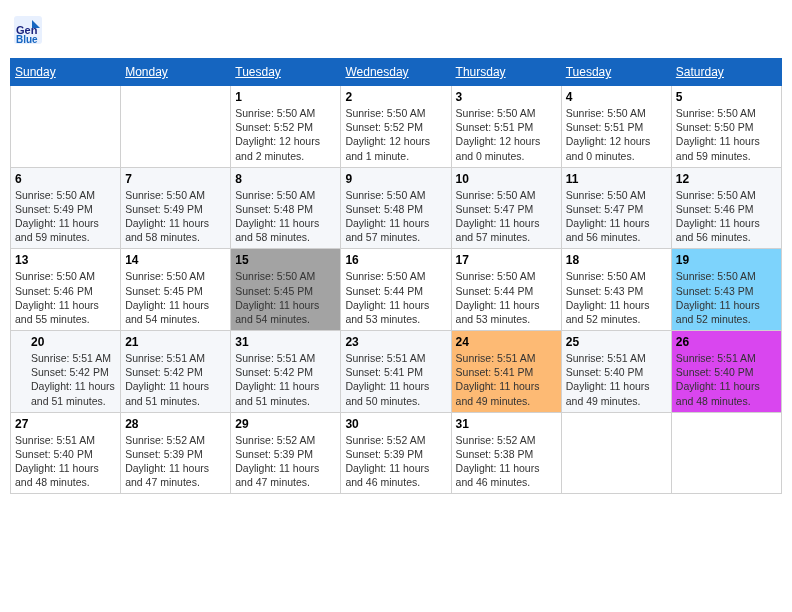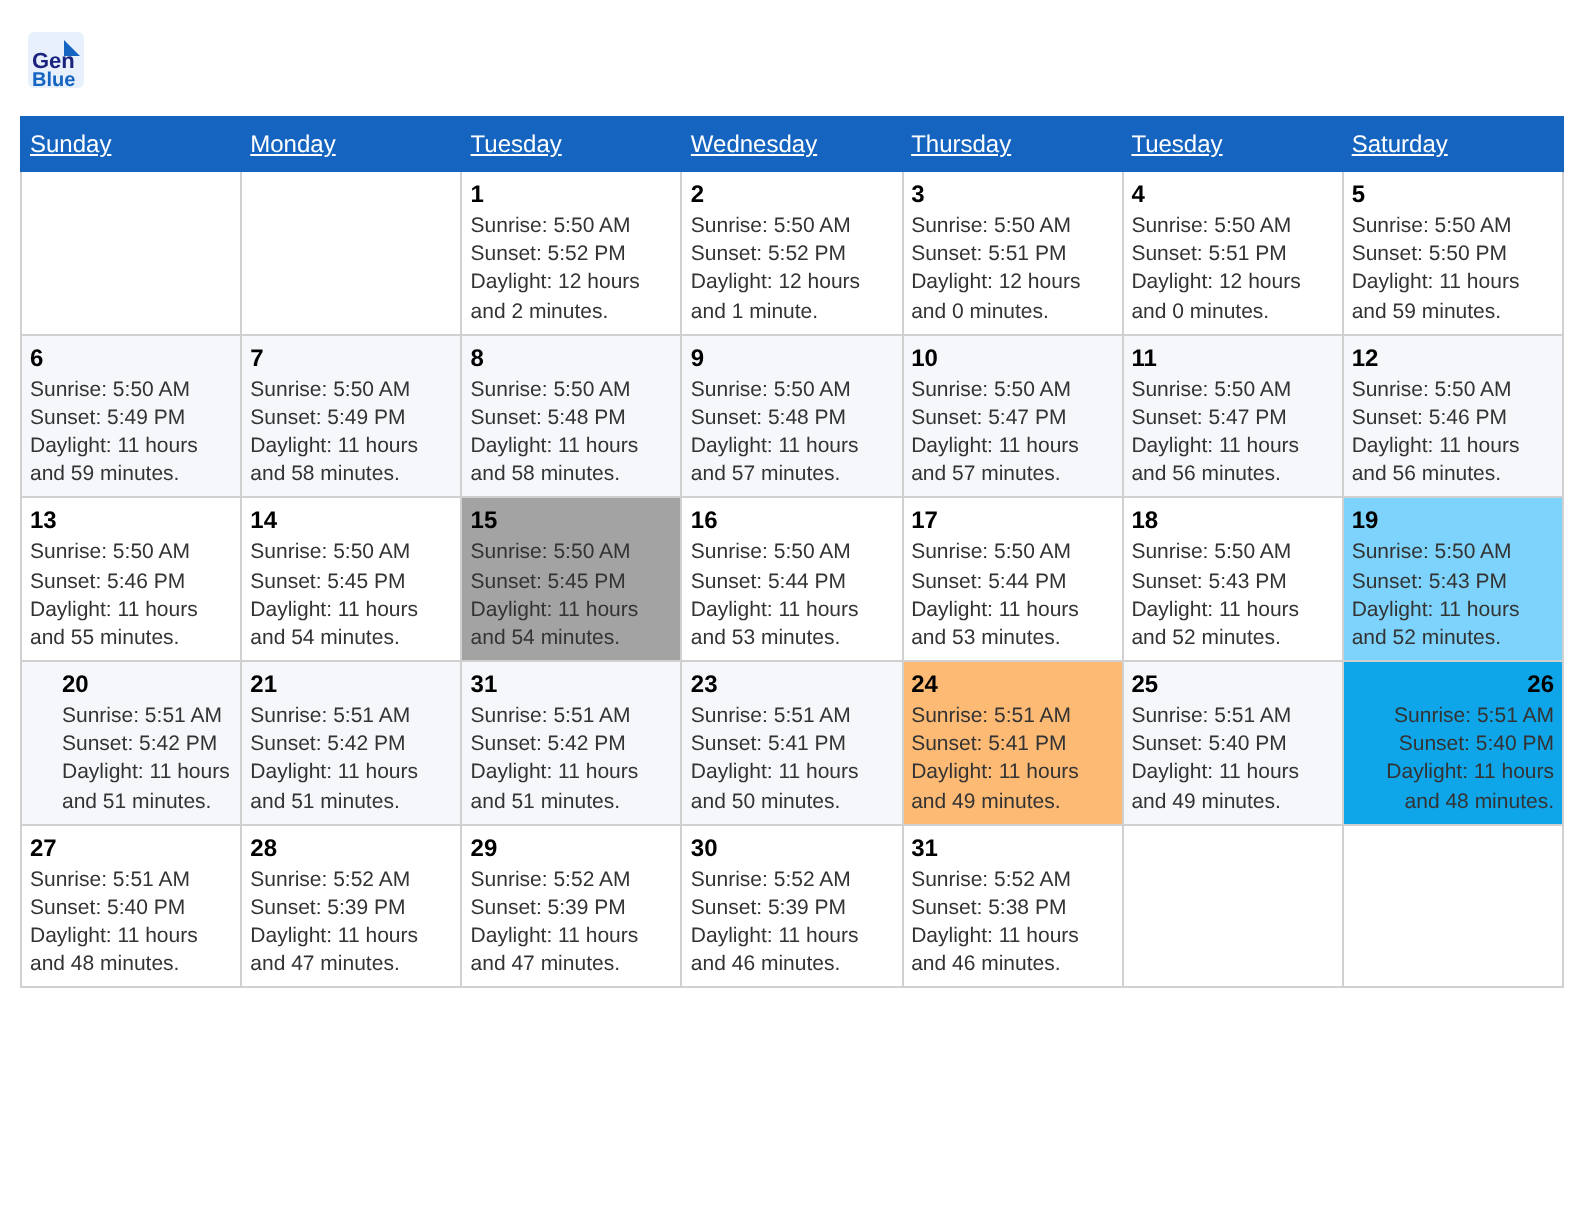--- a/index.html
+++ b/index.html
@@ -301,21 +301,21 @@
 Daylight: 11 hours
 and 49 minutes.</div>
         </td>
         <td style="background: rgb(245, 247, 250);">
           <span class="day-num">25</span>
           <div class="day-info" style="white-space: pre-line;">Sunrise: 5:51 AM
 Sunset: 5:40 PM
 Daylight: 11 hours
 and 49 minutes.</div>
         </td>
-        <td style="background: #0ea5e9; text-align: right;">
+        <td style="background: #d946ef;">
           <span class="day-num">26</span>
           <div class="day-info" style="white-space: pre-line;">Sunrise: 5:51 AM
 Sunset: 5:40 PM
 Daylight: 11 hours
 and 48 minutes.</div>
         </td>
       </tr>
       <tr>
         <td style="background: rgb(255, 255, 255);">
           <span class="day-num">27</span>

